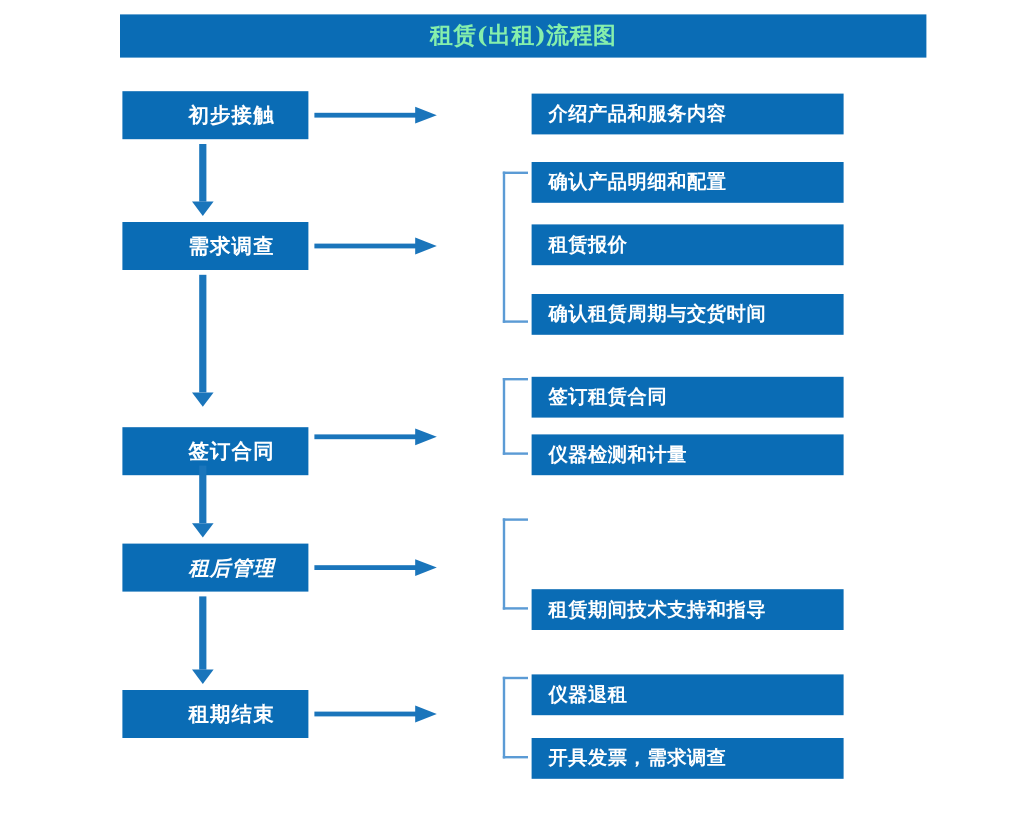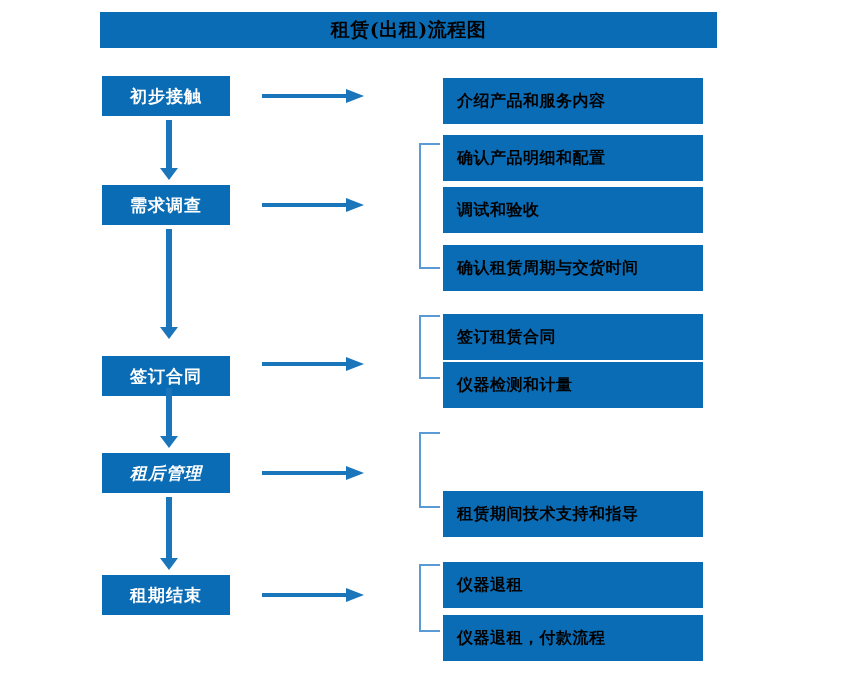--- a/index.html
+++ b/index.html
@@ -17,24 +17,24 @@
     height: 688px;
     background: #ffffff;
     overflow: hidden;
   }
 
   
   .title-bar {
     position: absolute;
     left: 100px;
     top: 12px;
-    width: 617px;
+    width: 672px;
     height: 36px;
     background: #0a6cb5;
-    color: #000000;
+    color: #86efac;
     font-size: 19px;
     font-weight: bold;
     display: flex;
     align-items: center;
     justify-content: center;
     letter-spacing: 0.5px;
   }
 
   
   .stage-box {
@@ -43,30 +43,31 @@
     width: 128px;
     height: 40px;
     background: #0a6cb5;
     color: #ffffff;
     font-size: 17px;
     font-weight: bold;
     display: flex;
     align-items: center;
     justify-content: center;
     letter-spacing: 1px;
+    padding-left: 27px;
   }
 
   
   .detail-box {
     position: absolute;
     left: 443px;
     width: 260px;
-    height: 46px;
+    height: 34px;
     background: #0a6cb5;
-    color: #000000;
+    color: #ffffff;
     font-size: 16px;
     font-weight: bold;
     display: flex;
     align-items: center;
     padding-left: 14px;
     box-sizing: border-box;
     letter-spacing: 0.5px;
   }
 
   
@@ -181,24 +182,24 @@
   </div>
 
   <div class="bracket" style="top:143px; height:126px;"></div>
   <div class="bracket" style="top:315px; height:64px;"></div>
   <div class="bracket" style="top:432px; height:76px;"></div>
   <div class="bracket" style="top:564px; height:68px;"></div>
 
   <div class="detail-box" style="top:78px;">介绍产品和服务内容</div>
 
   <div class="detail-box" style="top:135px;">确认产品明细和配置</div>
-  <div class="detail-box" style="top:187px;">调试和验收</div>
+  <div class="detail-box" style="top:187px;">租赁报价</div>
   <div class="detail-box" style="top:245px;">确认租赁周期与交货时间</div>
 
   <div class="detail-box" style="top:314px;">签订租赁合同</div>
   <div class="detail-box" style="top:362px;">仪器检测和计量</div>
 
   <div class="detail-box" style="top:491px;">租赁期间技术支持和指导</div>
 
   <div class="detail-box" style="top:562px;">仪器退租</div>
-  <div class="detail-box" style="top:615px;">仪器退租，付款流程</div>
+  <div class="detail-box" style="top:615px;">开具发票，需求调查</div>
 
 </div>
 
 </body></html>

